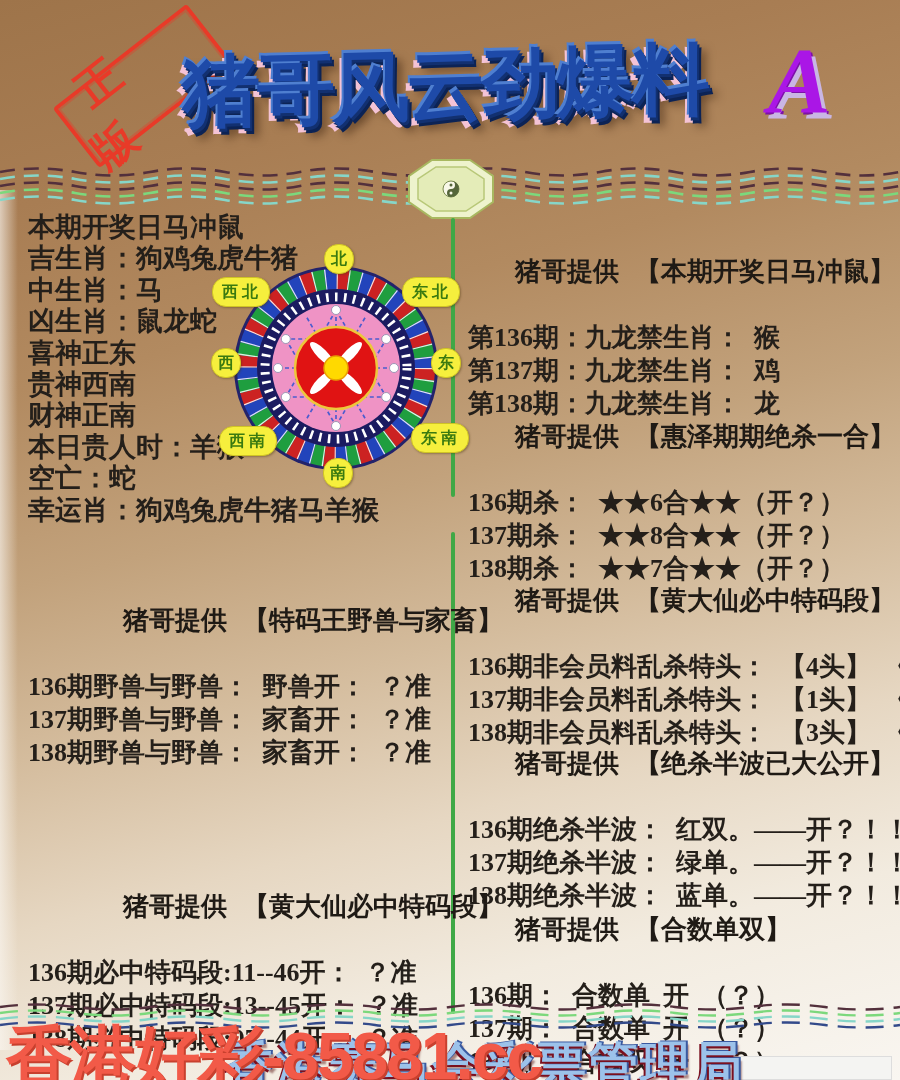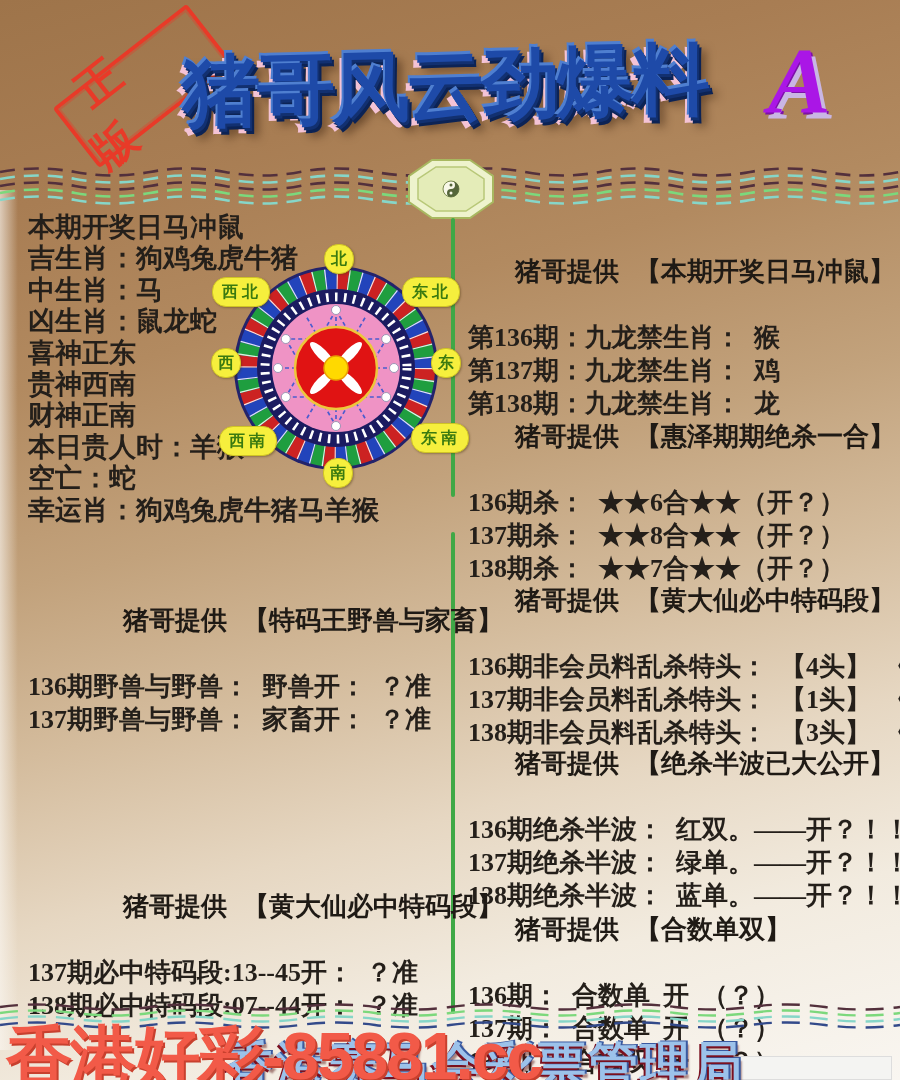--- a/index.html
+++ b/index.html
@@ -162,27 +162,29 @@
   <div class="dir two" style="left:219px;top:426px;">西南</div>
   <div class="dir two" style="left:411px;top:423px;">东南</div>
   <div class="dir one" style="left:323px;top:458px;">南</div>
 
   <div class="section" style="left:28px;top:571px;">
     <div class="sec-title">
       <span class="prov">猪哥提供</span><span>【特码王野兽与家畜】</span>
     </div>
     <div class="sec-row">136期野兽与野兽：  野兽开：  ？准</div>
     <div class="sec-row">137期野兽与野兽：  家畜开：  ？准</div>
+    <div class="sec-row">138期野兽与野兽：  家畜开：  ？准</div>
   </div>
 
 
   <div class="section" style="left:28px;top:857px;">
     <div class="sec-title">
       <span class="prov">猪哥提供</span><span>【黄大仙必中特码段】</span>
     </div>
+    <div class="sec-row">136期必中特码段:11--46开：  ？准</div>
     <div class="sec-row">137期必中特码段:13--45开：  ？准</div>
     <div class="sec-row">138期必中特码段:07--44开：  ？准</div>
   </div>
 
   <div class="section right" style="left:468px;top:222px;">
     <div class="sec-title">
       <span class="prov">猪哥提供</span><span>【本期开奖日马冲鼠】</span>
     </div>
     <div class="sec-row">第136期：九龙禁生肖：  猴</div>
     <div class="sec-row">第137期：九龙禁生肖：  鸡</div>

